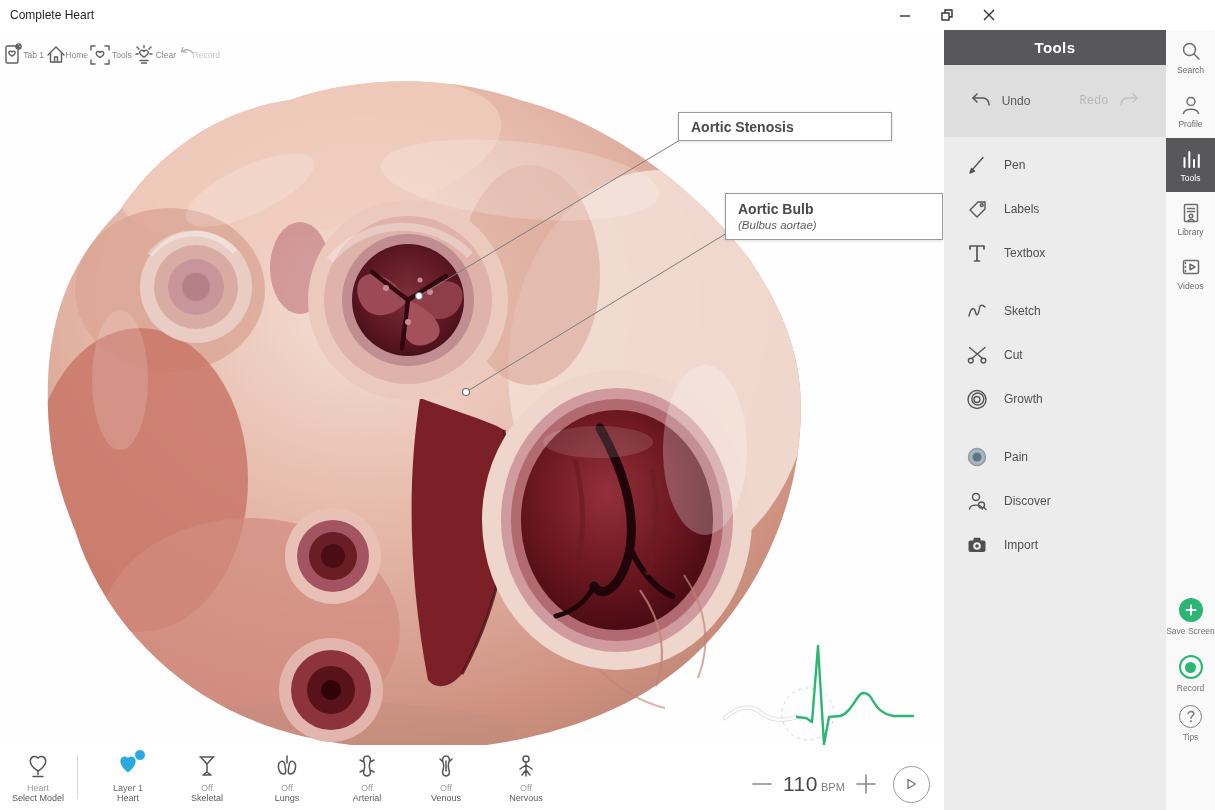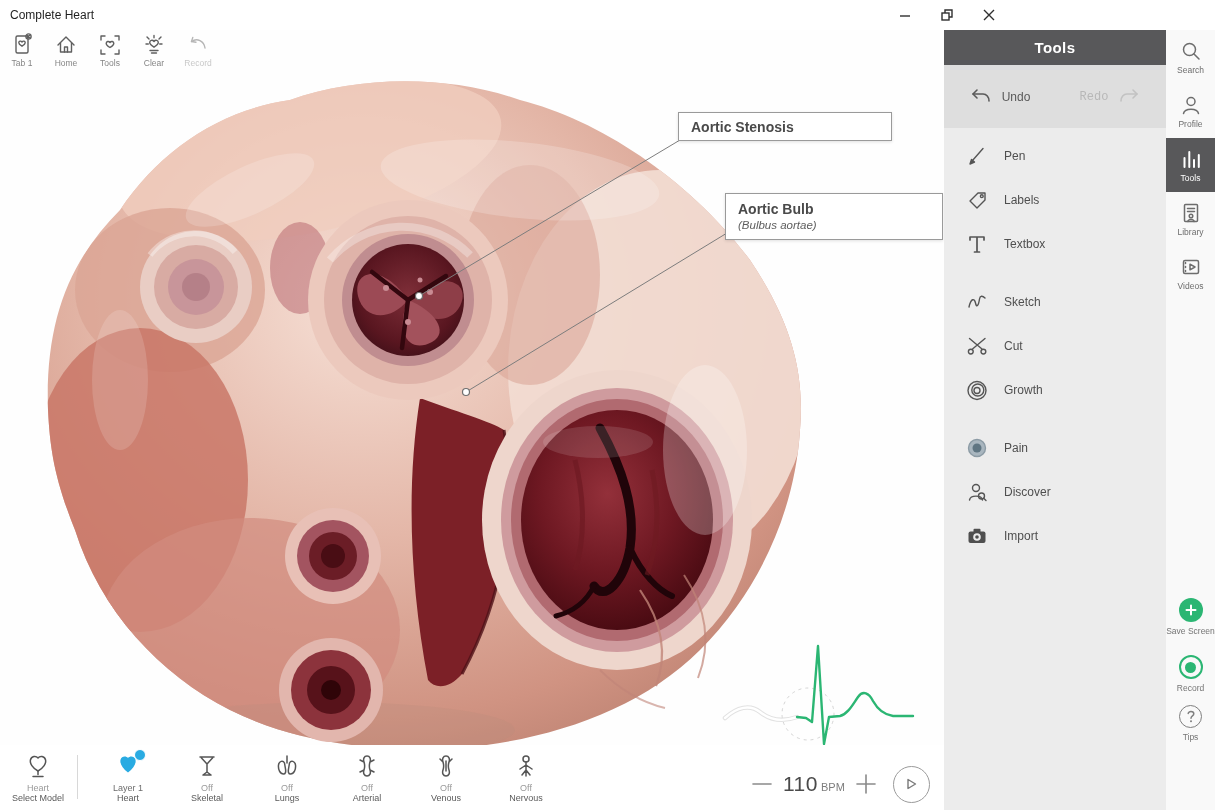--- a/index.html
+++ b/index.html
@@ -8,21 +8,21 @@
 
   
   .titlebar{position:absolute;top:0;left:0;width:1010px;height:30px;background:#fff;z-index:30;}
   .win-title{position:absolute;left:10px;top:8px;font-size:12px;color:#1f1f1f;}
   .win-controls{position:absolute;right:0;top:0;height:30px;display:flex;}
   .win-btn{width:42px;height:30px;display:flex;align-items:center;justify-content:center;color:#2f2f2f;cursor:pointer;}
   .win-btn svg{stroke:#2f2f2f;stroke-width:1.4;fill:none;}
 
   
   .topbar{position:absolute;top:30px;left:0;width:944px;height:46px;display:flex;z-index:20;}
-  .topbar-item{width:44px;display:flex;flex-direction:column;align-items:center;padding-top:3px;color:#5f5f5f;cursor:pointer;}
+  .topbar-item{width:44px;display:flex;align-items:center;padding-top:3px;color:#5f5f5f;cursor:pointer;}
   .topbar-item svg{stroke:currentColor;fill:none;stroke-width:1.4;stroke-linecap:round;stroke-linejoin:round;}
   .topbar-item .lbl{font-size:8.5px;color:#858585;margin-top:1px;white-space:nowrap;}
   .topbar-item.disabled{opacity:.45;}
 
   
   .canvas{position:absolute;top:30px;left:0;width:944px;height:715px;background:#fefefe;}
   svg.scene{position:absolute;left:0;top:0;width:944px;height:715px;cursor:grab;}
 
   .ann{position:absolute;background:#fff;border:1px solid #9a9a9a;box-shadow:0 1px 3px rgba(0,0,0,.12);cursor:pointer;z-index:5;}
   .ann .t{font-size:14px;font-weight:bold;color:#4a4a4a;}
@@ -44,21 +44,21 @@
   .bpm-btn{width:24px;height:24px;display:flex;align-items:center;justify-content:center;cursor:pointer;}
   .bpm-btn svg{stroke:#8a8a8a;stroke-width:1.6;stroke-linecap:round;}
   .bpm-value{font-size:21px;color:#4a4a4a;letter-spacing:.5px;}
   .bpm-unit{font-size:11px;color:#7d7d7d;margin-left:3px;align-self:center;padding-top:5px;}
   .play-btn{width:35px;height:35px;border:1px solid #9b9b9b;border-radius:50%;display:flex;align-items:center;justify-content:center;cursor:pointer;margin-left:6px;}
   .play-btn svg{stroke:#7a7a7a;fill:none;stroke-width:1.4;stroke-linejoin:round;}
 
   
   .tools-panel{position:absolute;left:944px;top:30px;width:222px;height:780px;background:#ececec;z-index:20;}
   .tools-header{height:35px;background:#58585a;color:#fff;font-size:15px;font-weight:bold;display:flex;align-items:center;justify-content:center;letter-spacing:.4px;}
-  .undo-redo{height:63px;background:#dedede;display:flex;align-items:center;}
+  .undo-redo{height:72px;background:#dedede;display:flex;align-items:center;}
   .ur-btn{flex:1;display:flex;align-items:center;justify-content:center;gap:9px;font-size:12px;color:#5a5a5a;cursor:pointer;}
   .ur-btn svg{stroke:#5a5a5a;fill:none;stroke-width:1.6;stroke-linecap:round;stroke-linejoin:round;}
   .ur-btn.disabled{color:#b8b8b8;cursor:default;font-family:Liberation Mono, monospace;}
   .ur-btn.disabled svg{stroke:#c2c2c2;}
   .tool-list{padding-top:6px;}
   .tool-item{height:44px;display:flex;align-items:center;padding-left:22px;gap:16px;font-size:12px;color:#4f4f4f;cursor:pointer;}
   .tool-item svg{stroke:#555;fill:none;stroke-width:1.4;stroke-linecap:round;stroke-linejoin:round;flex:0 0 auto;}
   .tool-gap{height:14px;}
 
   

